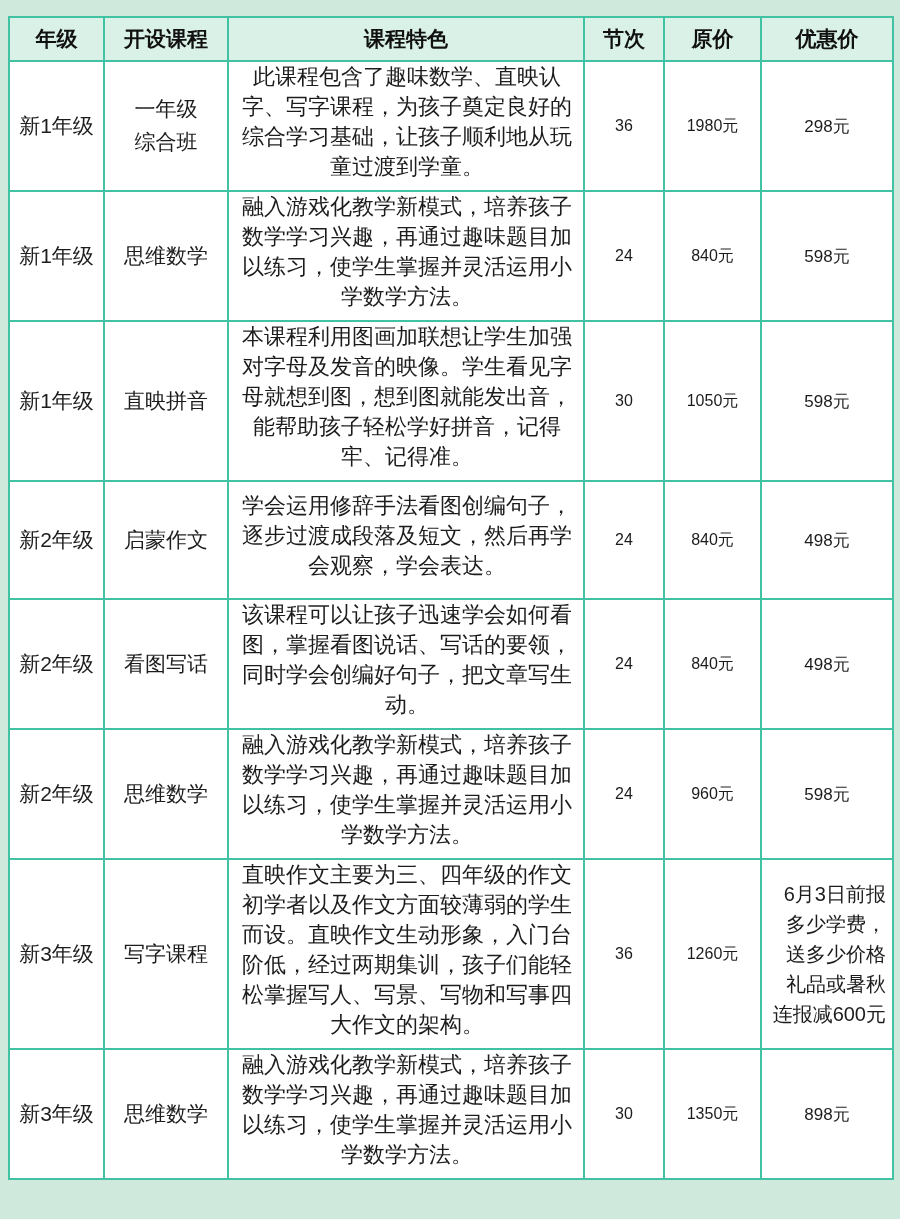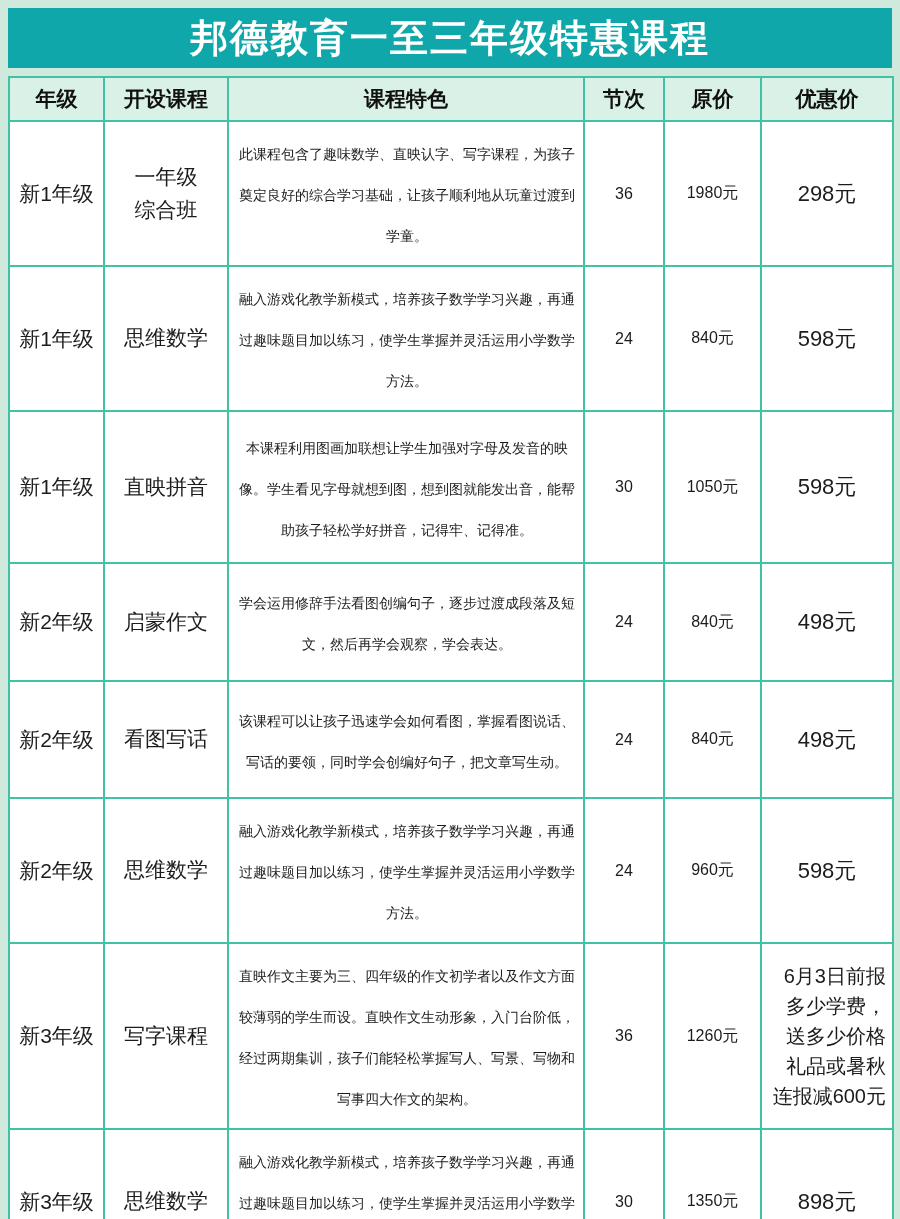--- a/index.html
+++ b/index.html
@@ -42,39 +42,36 @@
   }
   table.courses thead tr{height:44px;background:var(--header-bg);}
   table.courses th{font-size:21px;font-weight:700;color:#111;}
   tr.r1{height:128px;} tr.r2{height:115px;} tr.r3{height:152px;}
   tr.r4{height:118px;} tr.r5{height:117px;} tr.r6{height:116px;}
   tr.r7{height:180px;} tr.r8{height:115px;}
   td.grade,td.course{font-size:21px;}
   td.course span{display:block;line-height:1.55;}
   td.features{
     text-align:left;
-    font-size:14px;line-height:41px;
-    padding:12px 8px 8px 10px;
+    font-size:22px;line-height:30px;
+    padding:0 8px 8px 10px;
   }
   td.num,td.price{font-size:16px;}
-  td.discount{font-size:22px;}
+  td.discount{font-size:17px;}
   td.discount.left{
     text-align:right;
     font-size:20px;line-height:30px;
     padding:6px 6px 6px 9px;
   }
 </style>
 </head>
 <body>
 
 <div class="page">
 
-  <div class="title-bar">
-    <span>邦德教育一至三年级特惠课程</span>
-  </div>
 
   <table class="courses">
     <colgroup>
       <col style="width:95px">
         <col style="width:124px">
         <col style="width:356px">
       <col style="width:80px">
         <col style="width:97px">
         <col style="width:132px">
     </colgroup>

